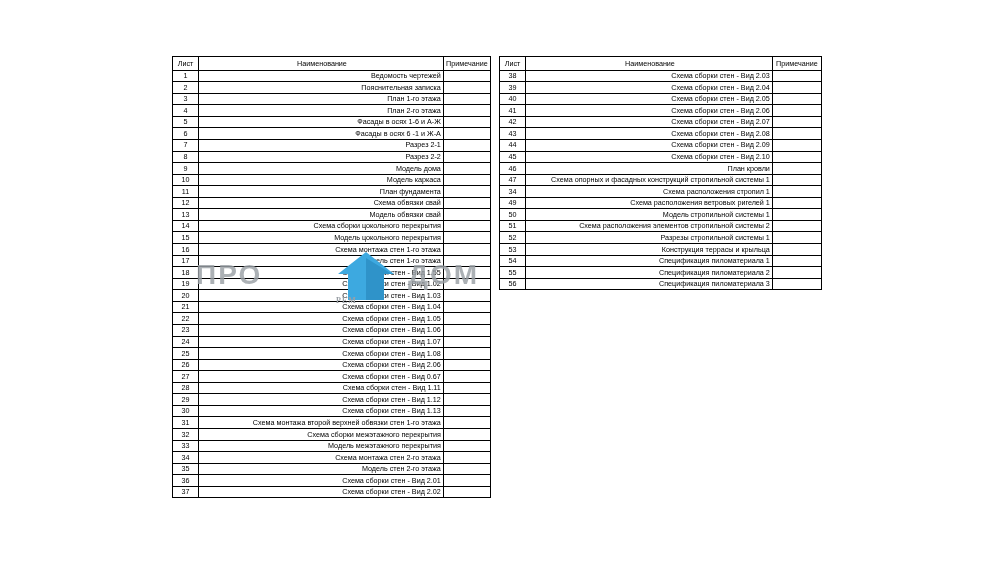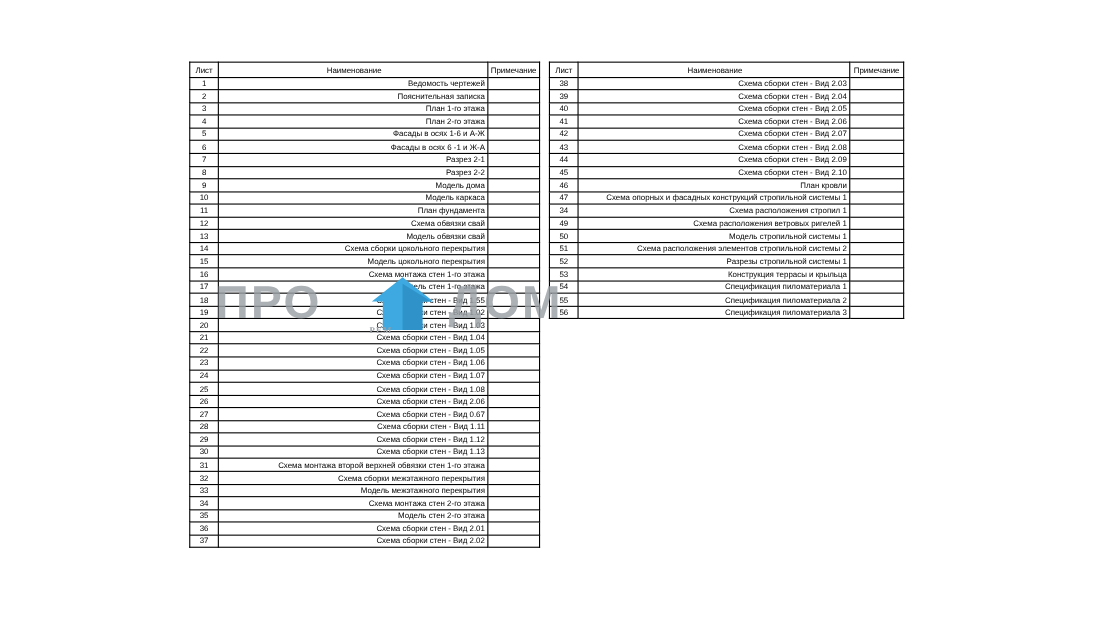--- a/index.html
+++ b/index.html
@@ -64,21 +64,21 @@
     left: 196px;
     top: 252px;
     width: 420px;
     height: 58px;
     pointer-events: none;
     user-select: none;
   }
   .wm-text {
     position: absolute;
     top: 0;
-    font-size: 42px;
+    font-size: 28px;
     font-weight: bold;
     letter-spacing: 2px;
     color: #9aa0a6;
     opacity: 0.82;
     line-height: 46px;
     font-family: "Liberation Sans", sans-serif;
   }
   .wm-pro { left: 0px; }
   .wm-dom { left: 212px; }
   .wm-house {

